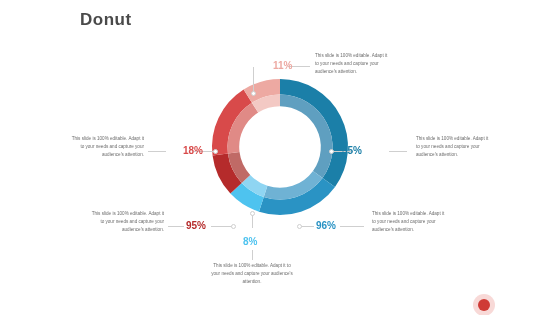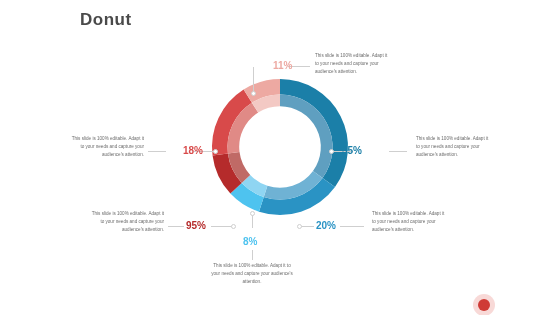--- a/index.html
+++ b/index.html
@@ -136,21 +136,21 @@
 
     <div class="leader h" style="left:331px; top:151px; width:22px;"></div>
     <div class="leader h" style="left:389px; top:151px; width:18px;"></div>
     <div class="node" style="left:329px; top:149px;"></div>
     <div class="pct" style="left:342px; top:145px; color:#1b7fa8;">35%</div>
     <div class="blurb right" style="left:416px; top:135px;">This slide is 100% editable. Adapt it to your needs and capture your audience's attention.</div>
 
     <div class="leader h" style="left:300px; top:226px; width:14px;"></div>
     <div class="leader h" style="left:340px; top:226px; width:24px;"></div>
     <div class="node" style="left:297px; top:224px;"></div>
-    <div class="pct" style="left:316px; top:220px; color:#2a93c4;">20%</div>
+    <div class="pct" style="left:316px; top:220px; color:#2a93c4;">96%</div>
     <div class="blurb right" style="left:372px; top:210px;">This slide is 100% editable. Adapt it to your needs and capture your audience's attention.</div>
 
     <div class="leader h" style="left:211px; top:226px; width:23px;"></div>
     <div class="leader h" style="left:168px; top:226px; width:16px;"></div>
     <div class="node" style="left:231px; top:224px;"></div>
     <div class="pct" style="left:186px; top:220px; color:#b52b2b;">95%</div>
     <div class="blurb left" style="left:90px; top:210px;">This slide is 100% editable. Adapt it to your needs and capture your audience's attention.</div>
 
     <div class="leader v" style="left:252px; top:214px; height:14px;"></div>
     <div class="leader v" style="left:252px; top:250px; height:10px;"></div>

